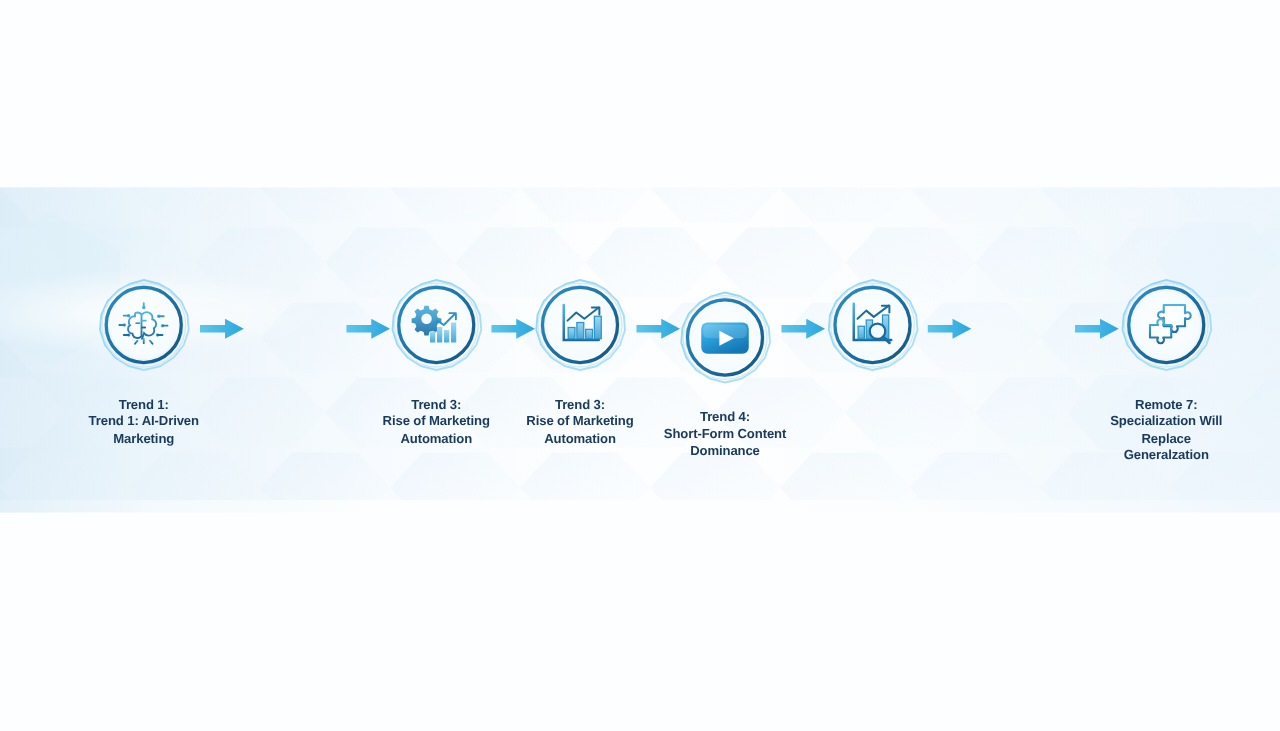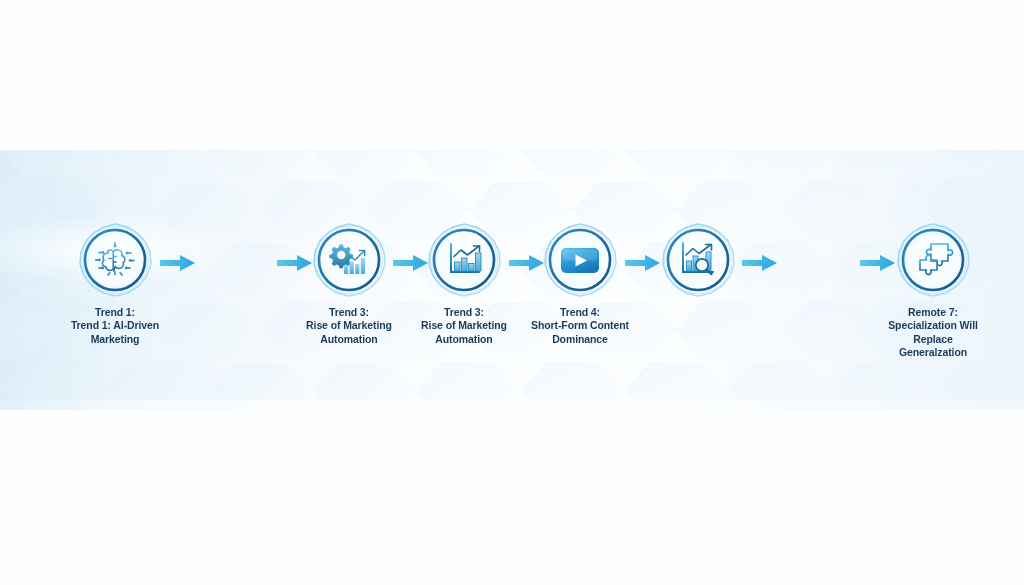--- a/index.html
+++ b/index.html
@@ -41,21 +41,21 @@
     width:118px;
     text-align:center;
   }
   .ring-wrap{
     position:relative;
     width:76px;height:76px;
     margin:0 auto;
   }
   .ring-wrap svg{display:block;}
   .label{
-    margin-top:8px;
+    margin-top:20px;
     font-size:10.5px;
     line-height:13.4px;
     font-weight:bold;
     color:#1a3a5c;
     letter-spacing:-0.1px;
     white-space:pre-line;
   }
   .arrow{
     position:absolute;
     width:36px;height:22px;
@@ -240,21 +240,21 @@
             <path d="M28 34.5 L35 28 L41.5 33 L53 24" fill="none" stroke="#1b6b9f" stroke-width="1.6" stroke-linecap="round" stroke-linejoin="round"></path>
             <path d="M47.5 24h6v5.5" fill="none" stroke="#1b6b9f" stroke-width="1.6" stroke-linecap="round" stroke-linejoin="round"></path>
           </g>
         </svg>
       </div>
       <div class="label">Trend 3:
 Rise of Marketing
 Automation</div>
     </div>
 
-    <div class="node" style="left:521px;top:222px">
+    <div class="node" style="left:521px;top:232px">
       <div class="ring-wrap">
         <svg width="76" height="76" viewBox="0 0 76 76">
           <use href="#ringArt"></use>
           <g>
             <rect x="19" y="26" width="38" height="25" rx="5" fill="url(#playGrad)"></rect>
             <rect x="20.5" y="27.5" width="35" height="11" rx="4" fill="#ffffff" opacity=".16"></rect>
             <path d="M33.5 32.5 L45 38.5 L33.5 44.5 Z" fill="#ffffff"></path>
           </g>
         </svg>
       </div>

